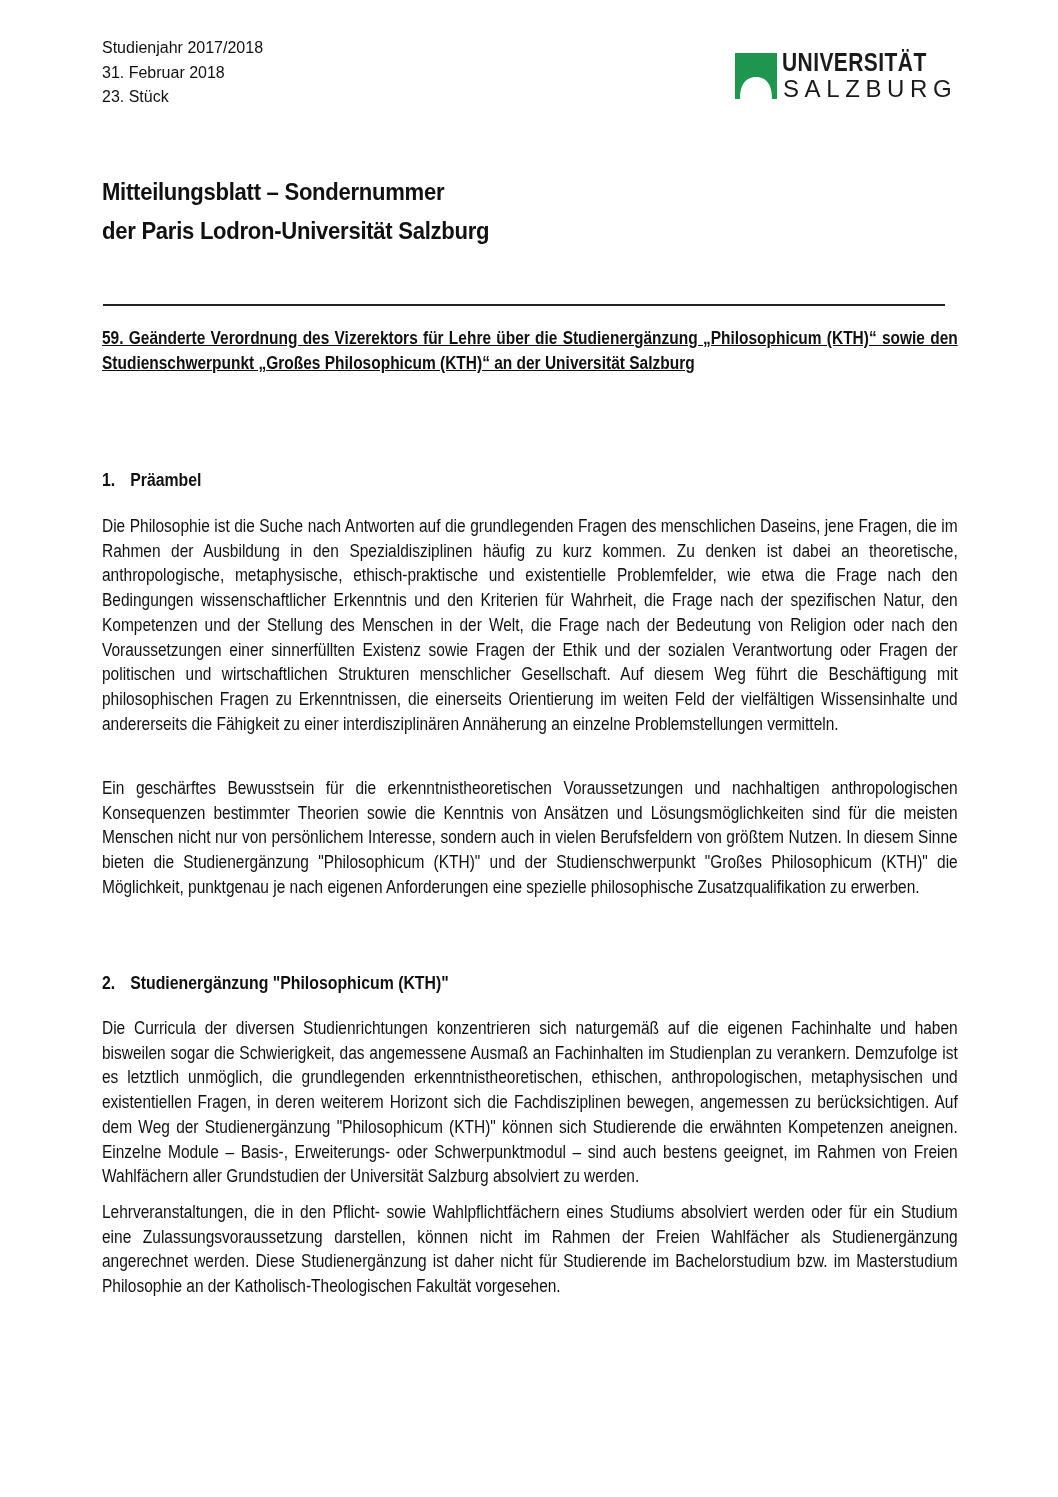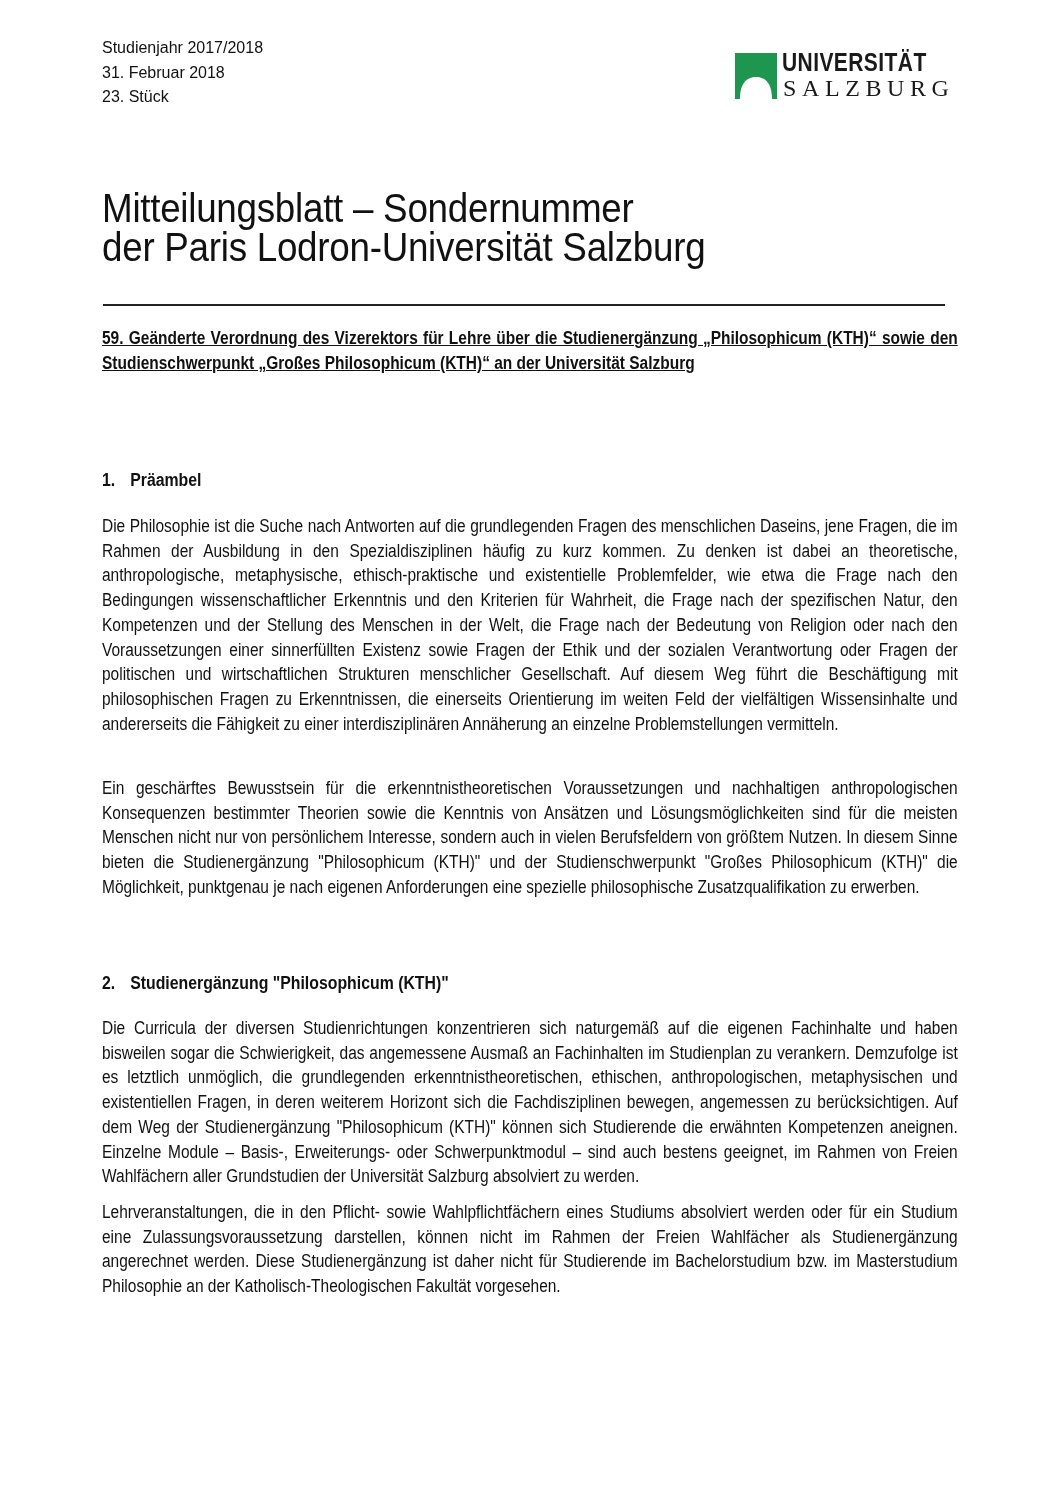--- a/index.html
+++ b/index.html
@@ -5,22 +5,22 @@
   html, body { margin: 0; padding: 0; background: #ffffff; }
   body { width: 1058px; height: 1497px; position: relative; overflow: hidden;
          font-family: "Liberation Sans", sans-serif; color: #111111; }
   .meta { position: absolute; left: 102px; top: 36px; font-size: 16px; line-height: 24.5px; }
   .meta div { white-space: nowrap; }
   .logo { position: absolute; left: 710px; top: 52px; width: 210px; height: 52px; margin-left: 25px; }
   .logo-mark { position: absolute; left: 0; top: 1px; width: 42px; height: 46px; }
   .logo-text1 { position: absolute; left: 47px; top: -4px; font-size: 25px; font-weight: bold;
                 letter-spacing: 0.5px; color: #1a1a1a; white-space: nowrap; transform: scaleX(0.84); transform-origin: left top; }
   .logo-text2 { position: absolute; left: 48px; top: 23px; font-size: 24px; letter-spacing: 5.6px;
-                color: #1a1a1a; white-space: nowrap; font-family: Liberation Serif, serif; }
-  .title { position: absolute; left: 102px; top: 189px; font-size: 40px; font-weight: normal;
+                color: #1a1a1a; white-space: nowrap; }
+  .title { position: absolute; left: 102px; top: 172px; font-size: 24px; font-weight: bold;
            line-height: 39px; letter-spacing: -0.3px; }
   .title div { white-space: nowrap; transform: scaleX(0.92); transform-origin: left top; }
   .rule { position: absolute; left: 103px; top: 304px; width: 842px; height: 1.5px; background: #222; }
   .subject { position: absolute; left: 102px; top: 326px; width: 856px; font-size: 18px; font-weight: bold;
              line-height: 25px; text-align: justify; text-decoration: underline; }
   .subject .in { transform: scaleX(0.86); transform-origin: left top; width: 995px; }
   .section-head { position: absolute; left: 102px; font-size: 18px; font-weight: bold; white-space: nowrap;
                   transform: scaleX(0.88); transform-origin: left top; }
   .section-head .num { display: inline-block; width: 32px; }
   .para { position: absolute; left: 102px; width: 856px; font-size: 18px; line-height: 24.7px; margin-top: 8px; }

